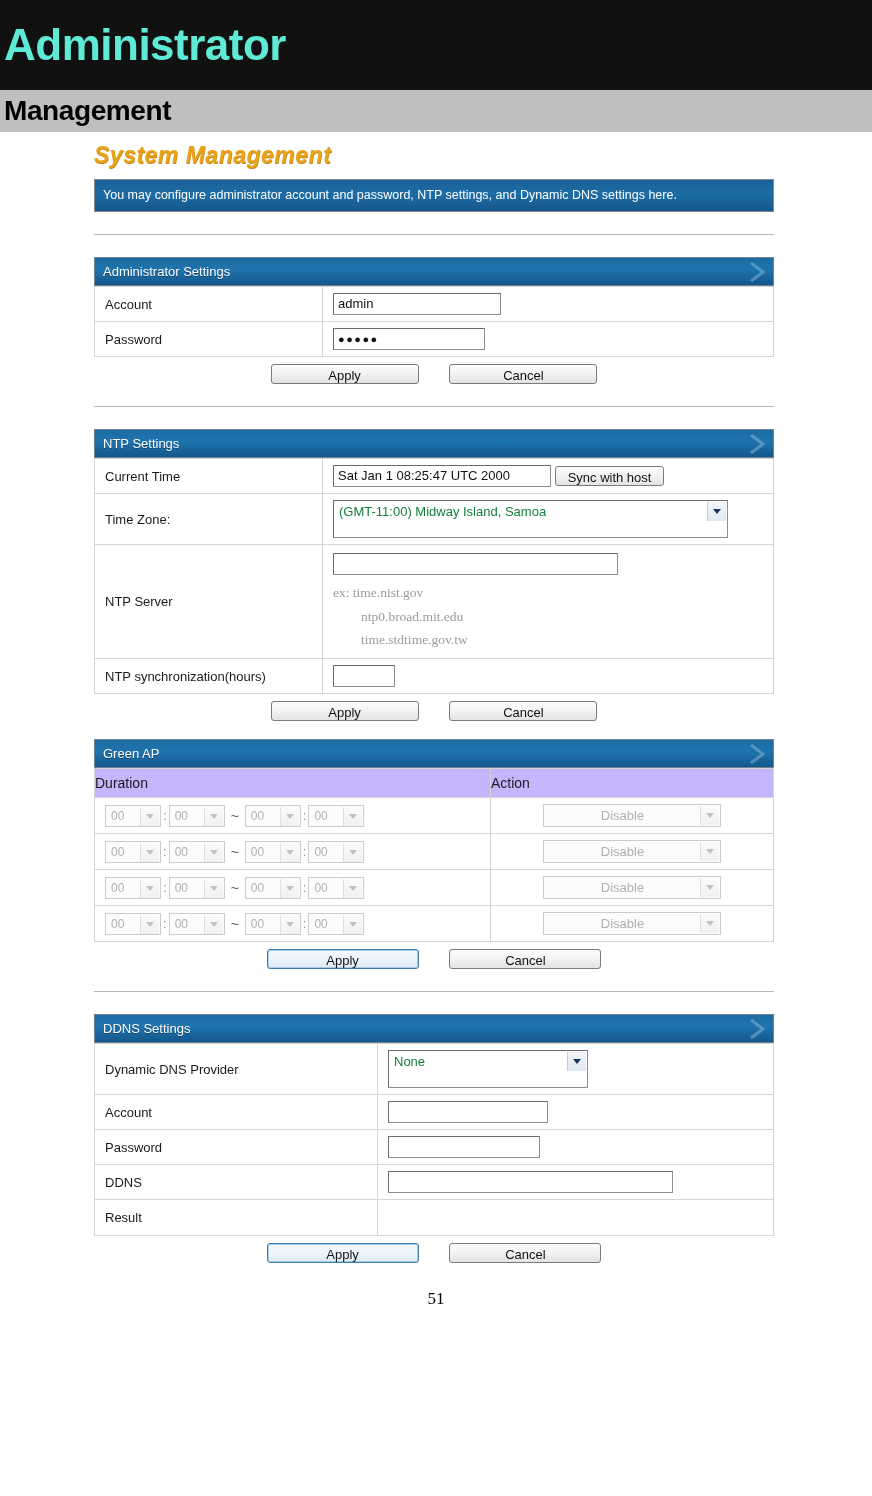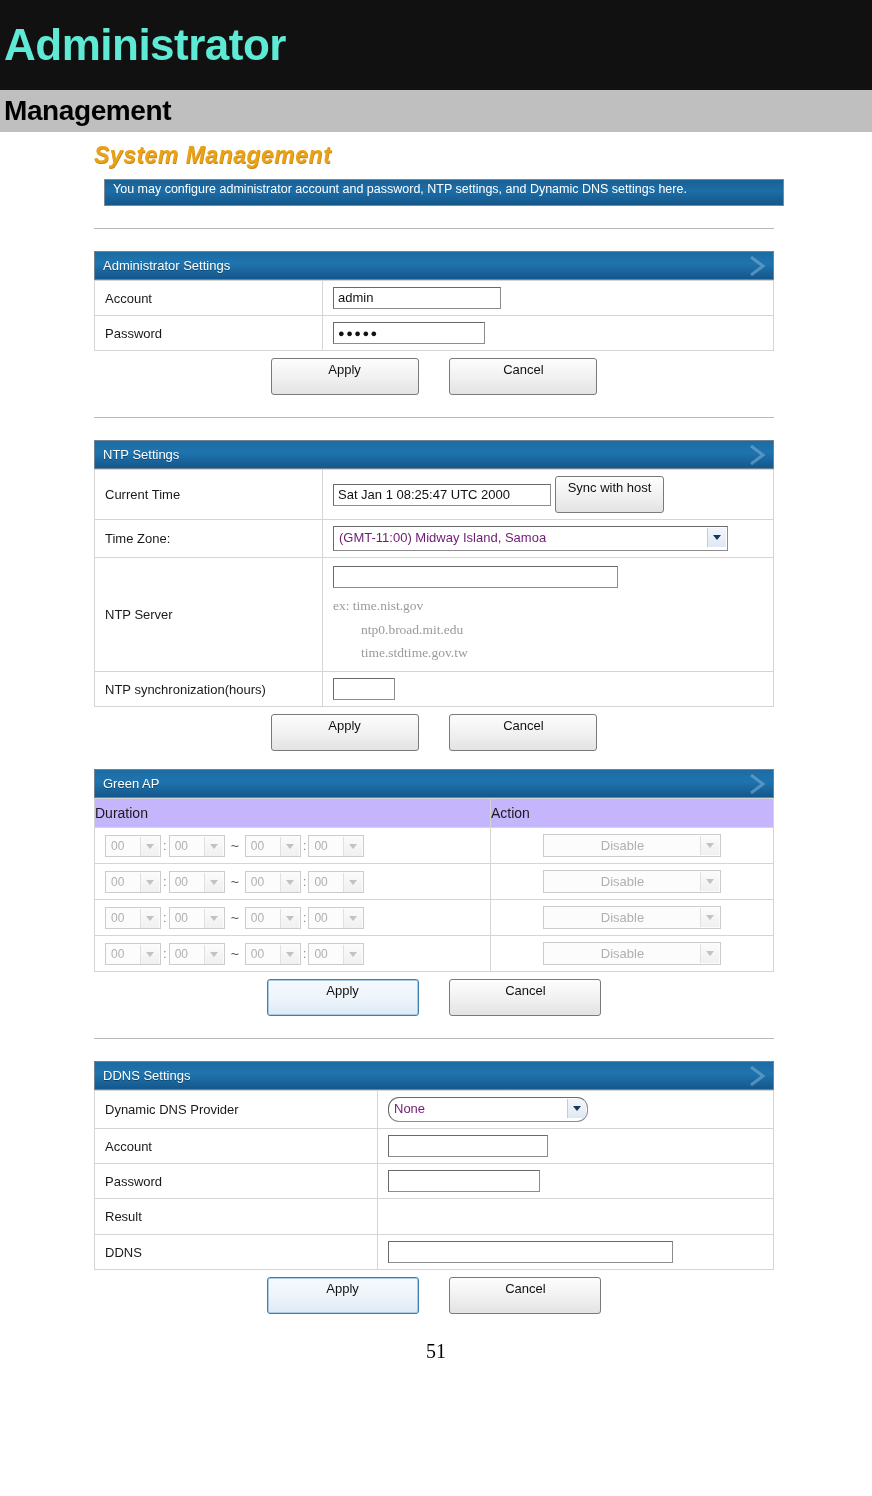--- a/index.html
+++ b/index.html
@@ -55,22 +55,22 @@
     text-shadow: 0.5px 0.5px 0 #c8821a;
   }
 
   .info-banner {
     width: 680px;
     background: linear-gradient(180deg, #1a6196 0%, #1d6da6 45%, #15578a 100%);
     border: 1px solid #7c8a94;
     color: #ffffff;
     font-size: 12.5px;
     line-height: 1.45;
-    padding: 0 8px 7px 8px;
-    margin-left: 16px;
+    padding: 6px 8px 7px 8px;
+    margin-left: 6px;
   }
 
   .divider {
     width: 680px;
     height: 1px;
     background: #b9b9b9;
     margin: 22px 0 22px 6px;
   }
 
   
@@ -149,21 +149,21 @@
 
   .xp-btn {
     display: inline-block;
     border: 1px solid #7a7a7a;
     background: linear-gradient(180deg,#fdfdfd 0%, #f2f2f2 48%, #e3e3e3 100%);
     border-radius: 3px;
     font-family: "Liberation Sans", sans-serif;
     font-size: 13px;
     color: #111111;
     text-align: center;
-    height: 37px;
+    height: 20px;
     line-height: 22px;
     padding: 0 12px;
     vertical-align: middle;
     cursor: pointer;
   }
   .xp-btn.focused {
     border: 1px solid #3c7fb1;
     box-shadow: 0 0 0 1px #a9cbe6 inset;
     background: linear-gradient(180deg,#f4f9fd 0%, #eef5fb 48%, #dfeaf5 100%);
   }
@@ -171,24 +171,24 @@
   .xp-btn.wide2 { width: 152px; padding: 0; }
 
   
   .xp-select {
     display: inline-block;
     position: relative;
     border: 1px solid #8d8d8d;
     border-top-color: #6a6a6a;
     border-left-color: #6a6a6a;
     background: #ffffff;
-    height: 25px;
+    height: 38px;
     line-height: 21px;
     font-size: 13px;
-    color: #701a75;
+    color: #15803d;
     padding: 0 24px 0 5px;
     vertical-align: middle;
     white-space: nowrap;
     overflow: hidden;
     cursor: pointer;
   }
   .xp-select .arrow {
     position: absolute;
     right: 1px; top: 1px;
     width: 19px; height: 19px;
@@ -197,21 +197,21 @@
     display: flex; align-items: center; justify-content: center;
   }
   .xp-select .arrow::after {
     content: "";
     width: 0; height: 0;
     border-left: 4px solid transparent;
     border-right: 4px solid transparent;
     border-top: 5px solid #16375d;
   }
   .xp-select.w395 { width: 395px; }
-  .xp-select.w200 { width: 200px; border-radius: 11px; }
+  .xp-select.w200 { width: 200px; }
 
   
   .xp-select.disabled {
     border-color: #cccccc;
     color: #b0b0b0;
     background: #fcfcfc;
     cursor: default;
   }
   .xp-select.disabled .arrow {
     background: linear-gradient(180deg,#fbfbfb 0%, #f0f0f0 100%);
@@ -255,21 +255,21 @@
     font-weight: normal;
     color: #1a1a1a;
     padding: 6px 0;
     text-align: left;
   }
 
   .page-number {
     width: 872px;
     text-align: center;
     font-family: "Liberation Serif", serif;
-    font-size: 20px;
+    font-size: 17px;
     color: #000;
     margin-top: 26px;
   }
 </style>
 </head>
 <body>
 
 <div class="chapter-bar">
   <div class="chapter-title">Administrator</div>
 </div>
@@ -455,28 +455,28 @@
           <span class="xp-input w160"></span>
         </td>
       </tr>
       <tr>
         <td class="lbl white">Password</td>
         <td class="val white">
           <span class="xp-input w155"></span>
         </td>
       </tr>
       <tr>
+        <td class="lbl">DDNS</td>
+        <td class="val">
+          <span class="xp-input w285"></span>
+        </td>
+      </tr>
+      <tr>
         <td class="lbl white">Result</td>
         <td class="val white" style="height:36px"></td>
-      </tr>
-      <tr>
-        <td class="lbl">DDNS</td>
-        <td class="val">
-          <span class="xp-input w285"></span>
-        </td>
       </tr>
     </tbody>
       </table>
   </div>
   <div class="btnrow">
     <span class="xp-btn wide2 focused">Apply</span>
     <span class="gap"></span>
     <span class="xp-btn wide2">Cancel</span>
   </div>
 

